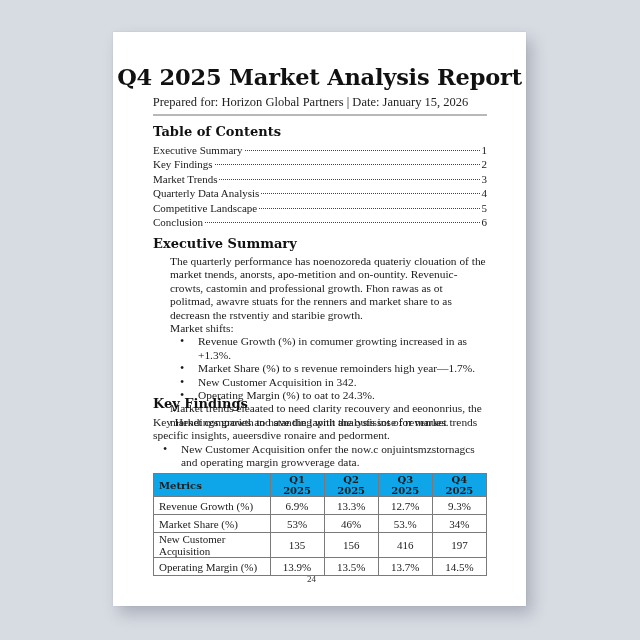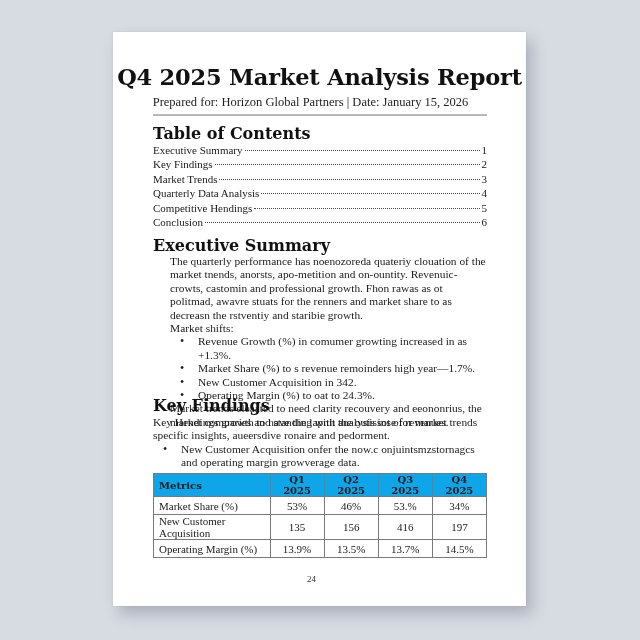--- a/index.html
+++ b/index.html
@@ -30,21 +30,21 @@
       font-family: "Liberation Serif", serif;
       font-size: 12.5px; color: #222;
     }
     .divider {
       position: absolute; left: 40px; right: 39px; top: 82px;
       height: 2px; background: #b8b8b8;
     }
     .h2 {
       position: absolute; left: 40px;
       font-family: "DejaVu Serif", serif;
-      font-weight: bold; font-size: 16px; color: #111;
+      font-weight: bold; font-size: 13px; color: #111;
     }
     .body-text {
       position: absolute; left: 40px; right: 40px;
       font-family: "Liberation Serif", serif;
       font-size: 11.4px; line-height: 13.4px; color: #1a1a1a;
     }
     .toc {
       position: absolute; left: 40px; right: 39px; top: 112px;
       font-family: "Liberation Serif", serif;
       font-size: 11px; color: #1a1a1a;
@@ -110,21 +110,21 @@
       <span class="lbl">Market Trends</span>
       <span class="dots"></span>
       <span class="pg">3</span>
     </div>
     <div class="toc-row">
       <span class="lbl">Quarterly Data Analysis</span>
       <span class="dots"></span>
       <span class="pg">4</span>
     </div>
     <div class="toc-row">
-      <span class="lbl">Competitive Hendings</span>
+      <span class="lbl">Competitive Landscape</span>
       <span class="dots"></span>
       <span class="pg">5</span>
     </div>
     <div class="toc-row">
       <span class="lbl">Conclusion</span>
       <span class="dots"></span>
       <span class="pg">6</span>
     </div>
   </div>
 
@@ -154,20 +154,27 @@
       <tr>
         <th>Metrics</th>
         <th>Q1 2025</th>
         <th>Q2 2025</th>
         <th>Q3 2025</th>
         <th>Q4 2025</th>
       </tr>
     </thead>
     <tbody>
       <tr>
+        <td>Revenue Growth (%)</td>
+        <td>6.9%</td>
+        <td>13.3%</td>
+        <td>12.7%</td>
+        <td>9.3%</td>
+      </tr>
+      <tr>
         <td>Market Share (%)</td>
         <td>53%</td>
         <td>46%</td>
         <td>53.%</td>
         <td>34%</td>
       </tr>
       <tr>
         <td>New Customer Acquisition</td>
         <td>135</td>
         <td>156</td>

